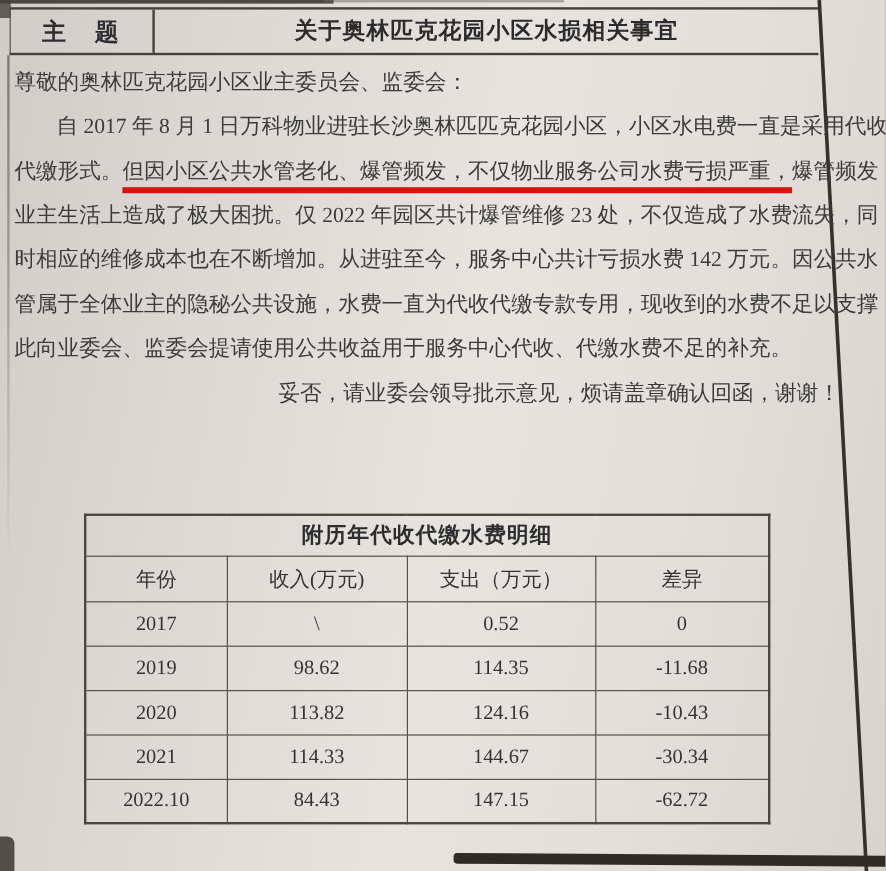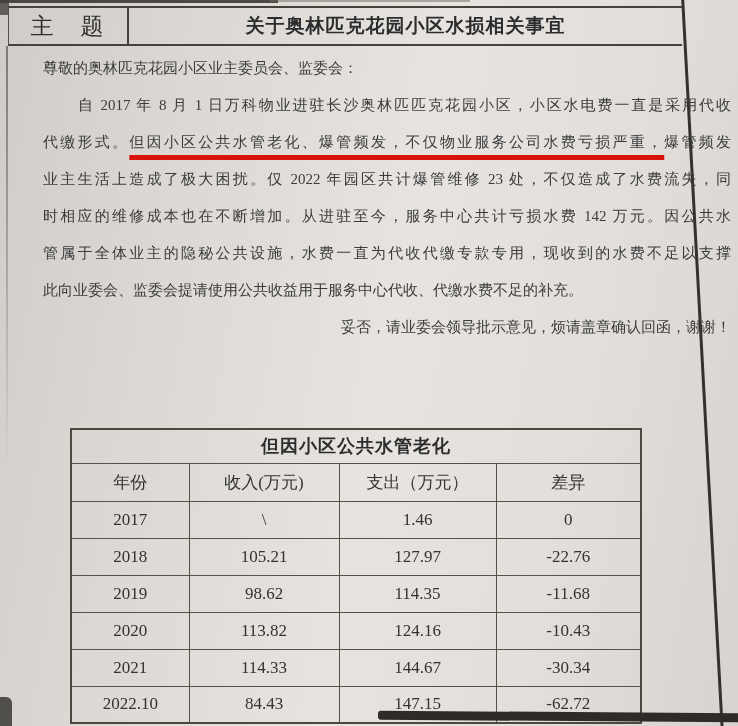--- a/index.html
+++ b/index.html
@@ -20,26 +20,26 @@
                  background:linear-gradient(#7d7a73,rgba(125,122,115,0)); }
   .bottom-bar { position:absolute; left:378px; top:712px; width:370px; height:9px; background:#2f2c28;
                 transform:rotate(0.4deg); border-radius:3px; }
   .corner-bl { position:absolute; left:0; top:697px; width:12px; height:30px; background:#3a3733; border-radius:0 6px 0 0; opacity:.85; }
 
   
   .subject-row { position:absolute; left:8px; top:6px; width:674px; height:40px;
                  border-top:2px solid #45423c; border-bottom:2px solid #45423c;
                  border-left:1.5px solid #55524b; display:flex; }
   .subject-cell { width:120px; display:flex; align-items:center; justify-content:center;
-                  border-right:2px solid #45423c; font-weight:normal; font-size:23px; color:#2e2e30; letter-spacing:2px; }
+                  border-right:2px solid #45423c; font-weight:bold; font-size:20px; color:#2e2e30; letter-spacing:2px; }
   .title-cell { flex:1; display:flex; align-items:center; justify-content:center;
                 font-weight:bold; font-size:19px; color:#2c2c2e; letter-spacing:1px; }
 
   
-  .letter { position:absolute; left:12px; top:50px; width:688px; font-size:15px; line-height:37px; color:#3b3b3d;margin-left:31px; }
+  .letter { position:absolute; left:12px; top:50px; width:688px; font-size:18px; line-height:37px; color:#3b3b3d; }
   .line { height:37px; white-space:nowrap; }
   .fill { text-align:justify; text-align-last:justify; }
   .ind2 { padding-left:35px; }
   .ind1 { padding-left:21px;text-align:right; }
   .marked { text-decoration:underline; text-decoration-color:#d8130c; text-decoration-thickness:4.5px;
             text-underline-offset:8px; text-decoration-skip-ink:none; }
 
   
   .fee-table-wrap { position:absolute; left:70px; top:428px; width:570px; }
   table.fee { width:570px; border-collapse:collapse; table-layout:fixed; font-size:17px; color:#333335; }
@@ -81,41 +81,35 @@
   <div class="fee-table-wrap">
     <table class="fee">
       <colgroup>
         <col class="col-year">
           <col class="col-in">
           <col class="col-out">
           <col class="col-diff">
       </colgroup>
       <thead>
         <tr class="title-row">
-          <td colspan="4">但因小区公共水管老化</td>
+          <td colspan="4">附历年代收代缴水费明细</td>
         </tr>
         <tr class="head-row">
           <th>年份</th>
           <th>收入(万元)</th>
           <th>支出（万元）</th>
           <th>差异</th>
         </tr>
       </thead>
       <tbody>
           <tr>
             <td>2017</td>
             <td>\</td>
-            <td>1.46</td>
+            <td>0.52</td>
             <td>0</td>
-          </tr>
-          <tr>
-            <td>2018</td>
-            <td>105.21</td>
-            <td>127.97</td>
-            <td>-22.76</td>
           </tr>
           <tr>
             <td>2019</td>
             <td>98.62</td>
             <td>114.35</td>
             <td>-11.68</td>
           </tr>
           <tr>
             <td>2020</td>
             <td>113.82</td>

